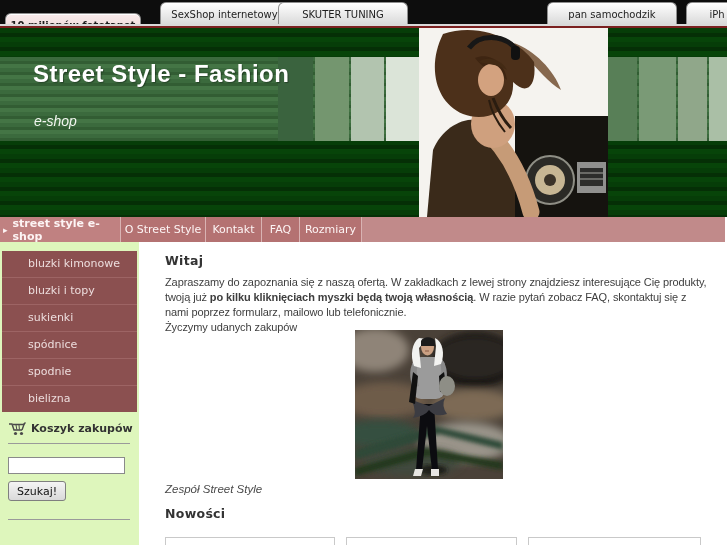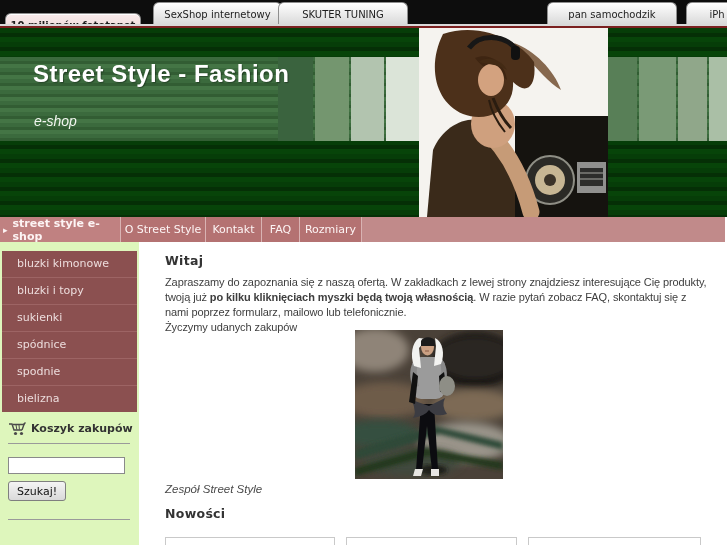--- a/index.html
+++ b/index.html
@@ -34,21 +34,21 @@
        font-size:11px;color:#fdf4f4;}
   .nav-home{width:120px;background:#c08181;display:flex;align-items:center;font-weight:bold;}
   .nav-home .arr{margin:0 5px 0 3px;font-size:9px;}
   .nav-item{background:#b47272;border-left:1px solid #d9b3b3;display:flex;align-items:center;
             justify-content:center;}
   .nav-fill{flex:1;background:#c18a8a;border-left:1px solid #d9b3b3;}
 
   
   .sidebar{position:absolute;left:0;top:242px;width:139px;height:303px;background:#def6bc;}
   .menu{position:absolute;left:2px;top:9px;width:135px;background:#8b5050;}
-  .menu-item{height:26px;line-height:26px;padding-left:15px;font-size:11px;color:#ecdcdc;
+  .menu-item{height:26px;line-height:26px;padding-left:26px;font-size:11px;color:#ecdcdc;
              border-top:1px solid #9d6464;cursor:pointer;}
   .menu-item:first-child{border-top:none;}
   .cart-row{position:absolute;left:8px;top:179px;display:flex;align-items:center;gap:4px;
             font-size:11px;font-weight:bold;color:#333;cursor:pointer;}
   .side-hr{position:absolute;left:8px;width:122px;height:1px;background:#9a9a9a;}
   .hr1{top:201px;} .hr2{top:277px;}
   .search-input{position:absolute;left:8px;top:215px;width:117px;height:17px;border:1px solid #8a8a8a;
                 background:#fff;box-sizing:border-box;font-size:11px;padding:0 3px;}
   .search-btn{position:absolute;left:8px;top:239px;height:20px;padding:0 8px;
               font-size:11px;font-family:"DejaVu Sans",sans-serif;color:#111;
@@ -69,21 +69,21 @@
           letter-spacing:.3px;}
   .pbox{position:absolute;top:295px;height:30px;border:1px solid #c9c9c9;background:#fff;}
 </style>
 </head>
 <body>
 
 <div class="page">
 
   <div class="tabbar">
     <div class="toptab active" style="left:5px;width:134px;">10 milionów fototapet</div>
-    <div class="toptab" style="left:153px;width:127px;">SexShop internetowy</div>
+    <div class="toptab" style="left:160px;width:127px;">SexShop internetowy</div>
     <div class="toptab" style="left:278px;width:128px;">SKUTER TUNING</div>
     <div class="toptab" style="left:547px;width:128px;">pan samochodzik</div>
     <div class="toptab" style="left:686px;width:60px;">iPh</div>
   </div>
   <div class="redline"></div>
 
   <div class="header">
     <div class="band">
       <div class="block" style="left:278px;width:35px;background:#3a633e;"></div>
       <div class="block" style="left:315px;width:34px;background:#74966f;"></div>

